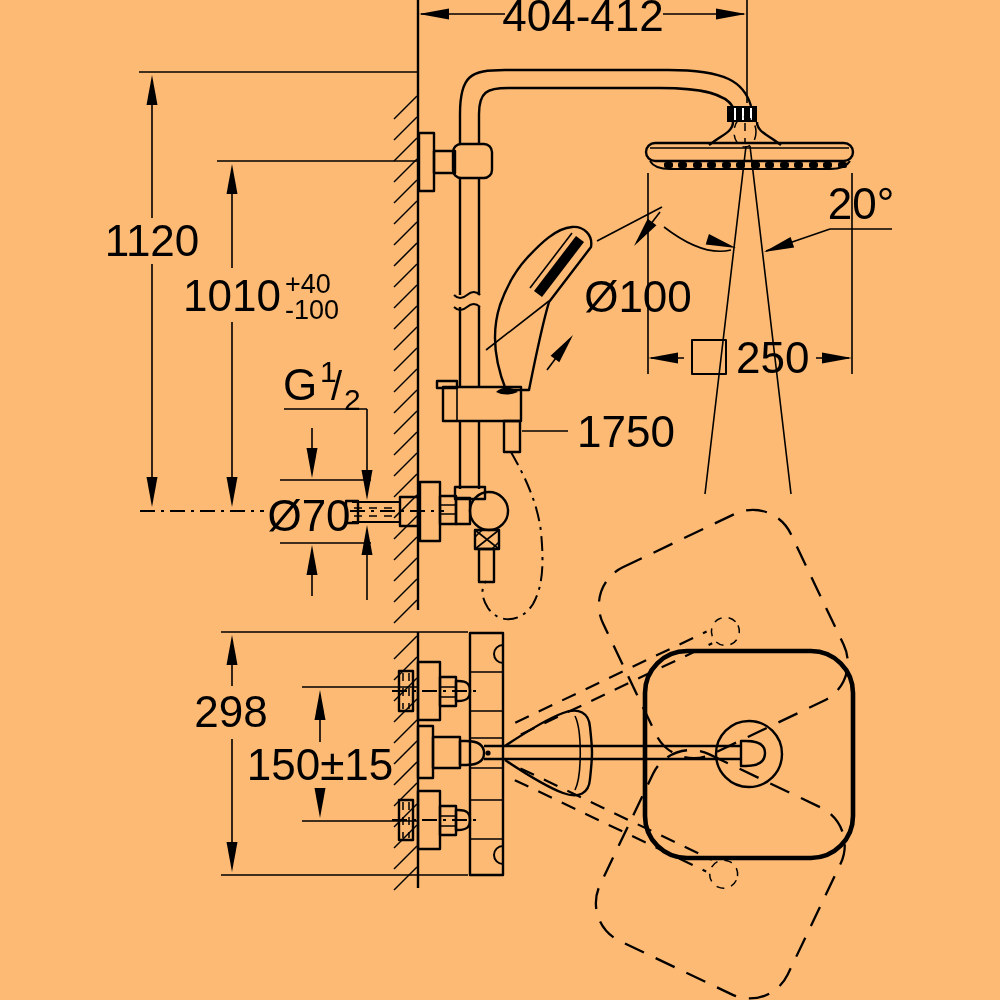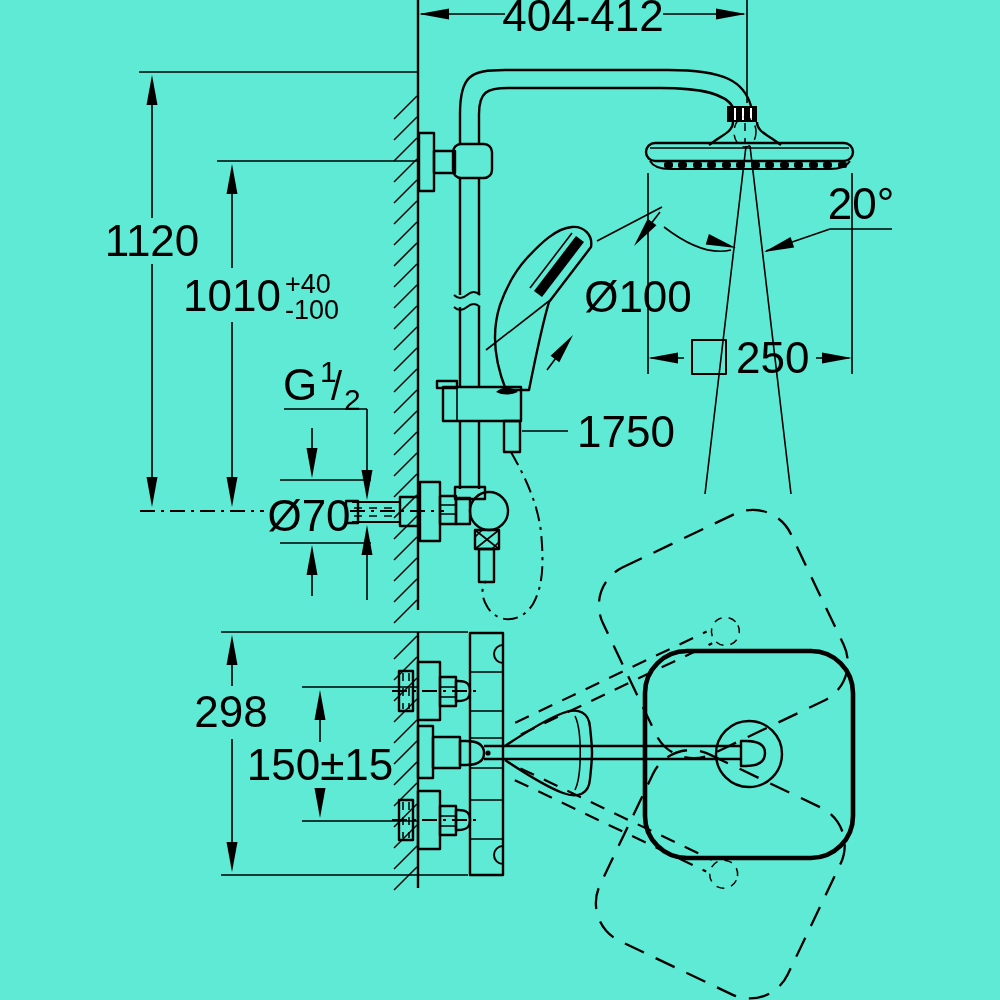--- a/index.html
+++ b/index.html
@@ -1,16 +1,16 @@
 <!DOCTYPE html>
 <html><head>
 <meta charset="utf-8">
 <style>
   html,body{margin:0;padding:0;background:#fff;}
-  #stage{position:relative;width:1000px;height:1000px;background:#5eead4;overflow:hidden;}
+  #stage{position:relative;width:1000px;height:1000px;background:#fdba74;overflow:hidden;}
   svg{display:block;}
   
   .s    {fill:none;stroke:#000;stroke-width:2.4;stroke-linejoin:round;}
   .s2   {fill:none;stroke:#000;stroke-width:2.0;stroke-linejoin:round;}
   .thin {fill:none;stroke:#000;stroke-width:1.6;}
   .thick{fill:none;stroke:#000;stroke-width:4.6;stroke-linejoin:round;}
   .dash {fill:none;stroke:#000;stroke-width:2.3;stroke-dasharray:21 13;}
   .dash2{fill:none;stroke:#000;stroke-width:2.2;stroke-dasharray:15 11;}
   .dashsm{fill:none;stroke:#000;stroke-width:1.5;stroke-dasharray:8 7;}
   .dashdot{fill:none;stroke:#000;stroke-width:2.0;stroke-dasharray:15 6 3 6;}

